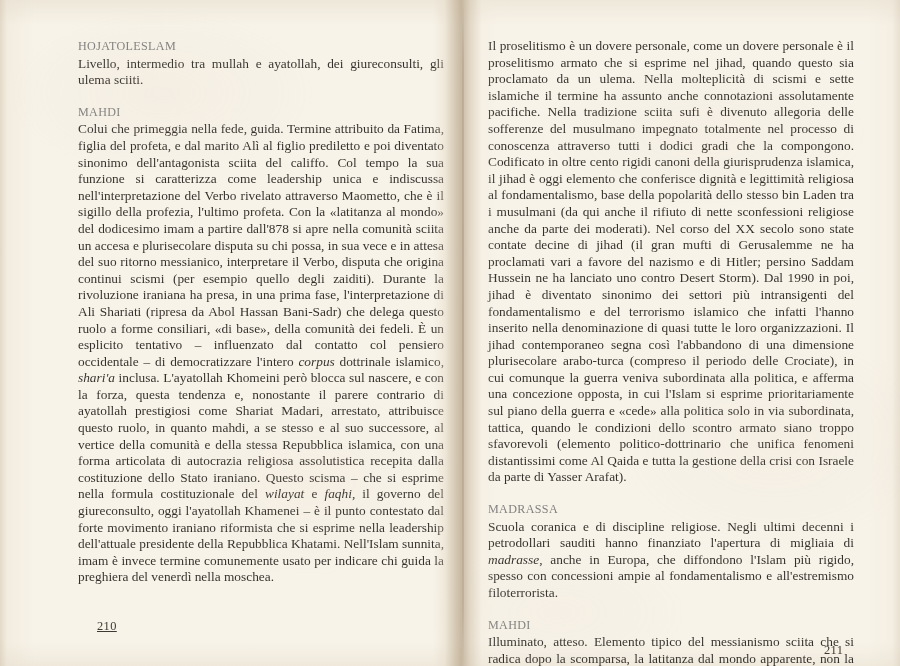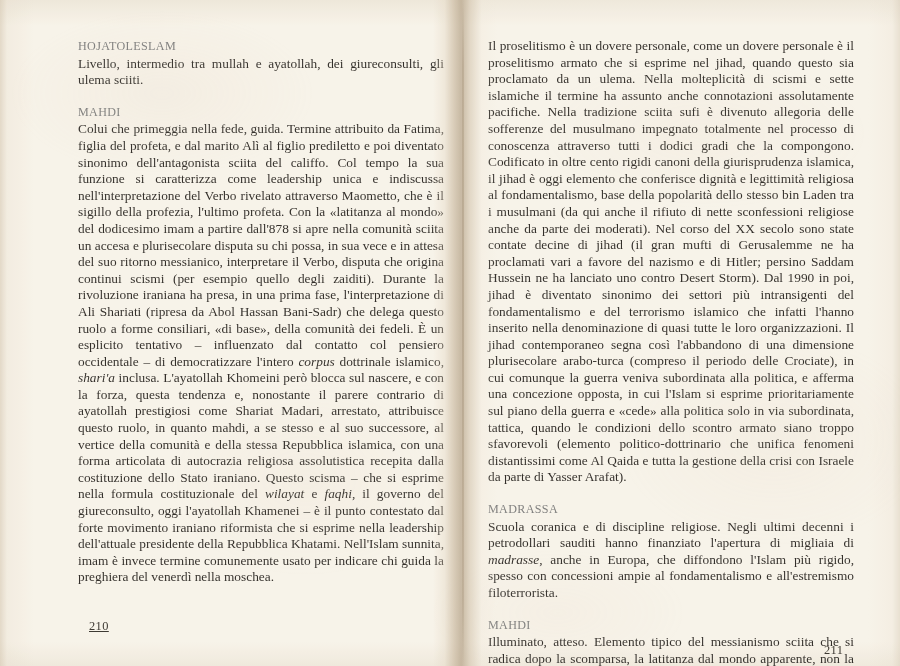--- a/index.html
+++ b/index.html
@@ -159,21 +159,21 @@
   }
 
   
   .folio {
     position: absolute;
     font-size: 12.4px;
     line-height: 1;
     color: #2a251f;
     letter-spacing: 0.4px;
   }
-  .folio--left  { left: 89px;  top: 620px; text-decoration: underline; }
+  .folio--left  { left: 97px;  top: 620px; text-decoration: underline; }
   .folio--right { left: 824px; top: 644px; }
 
   
   .softening {
     position: absolute;
     inset: 0;
     pointer-events: none;
     background: rgba(250,246,237,0.10);
   }
 </style>

